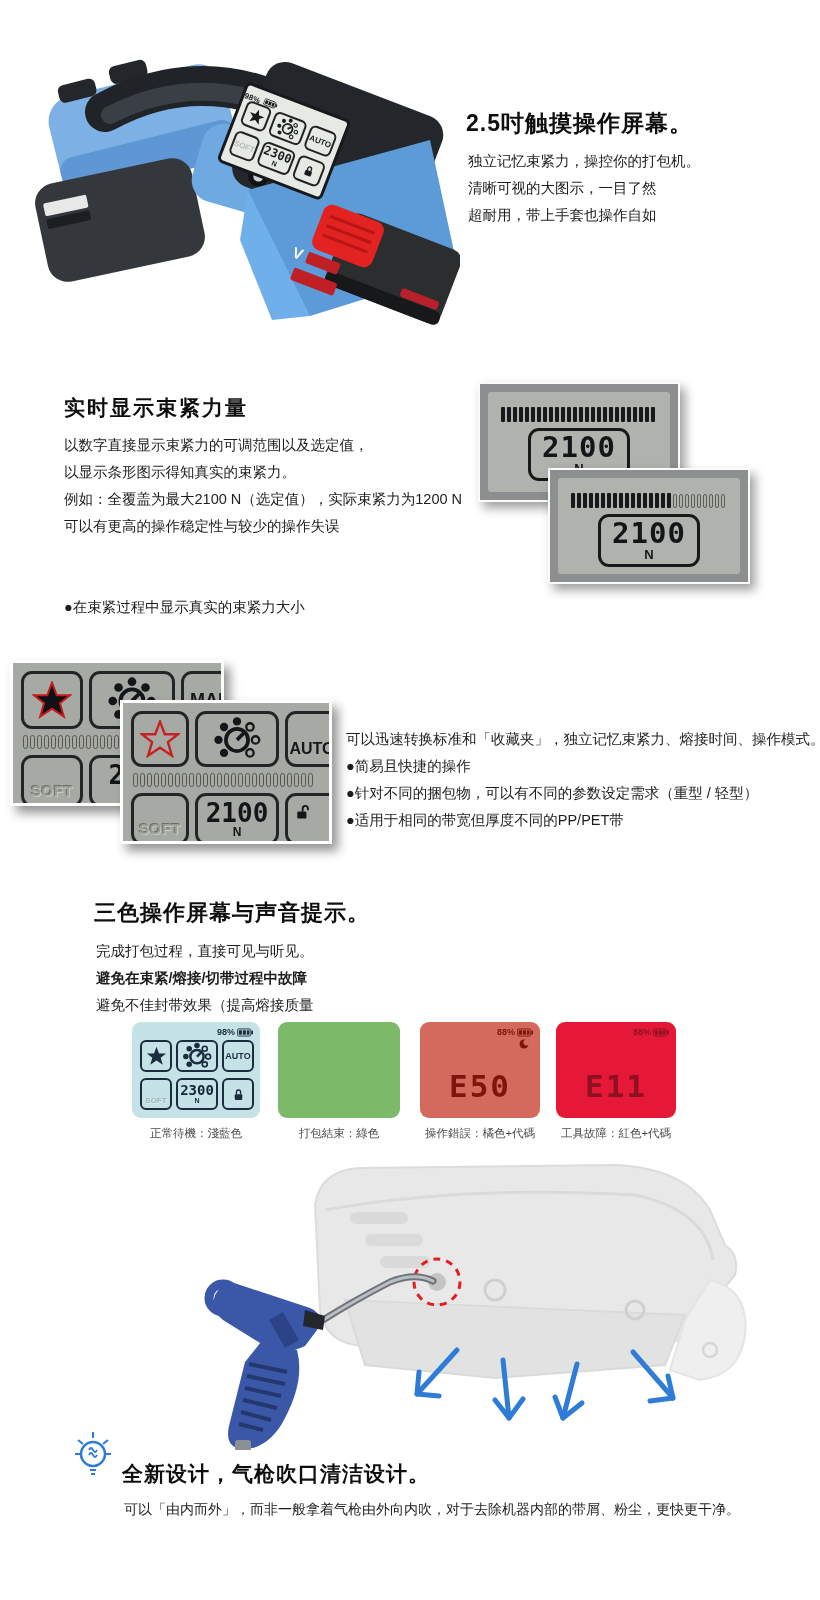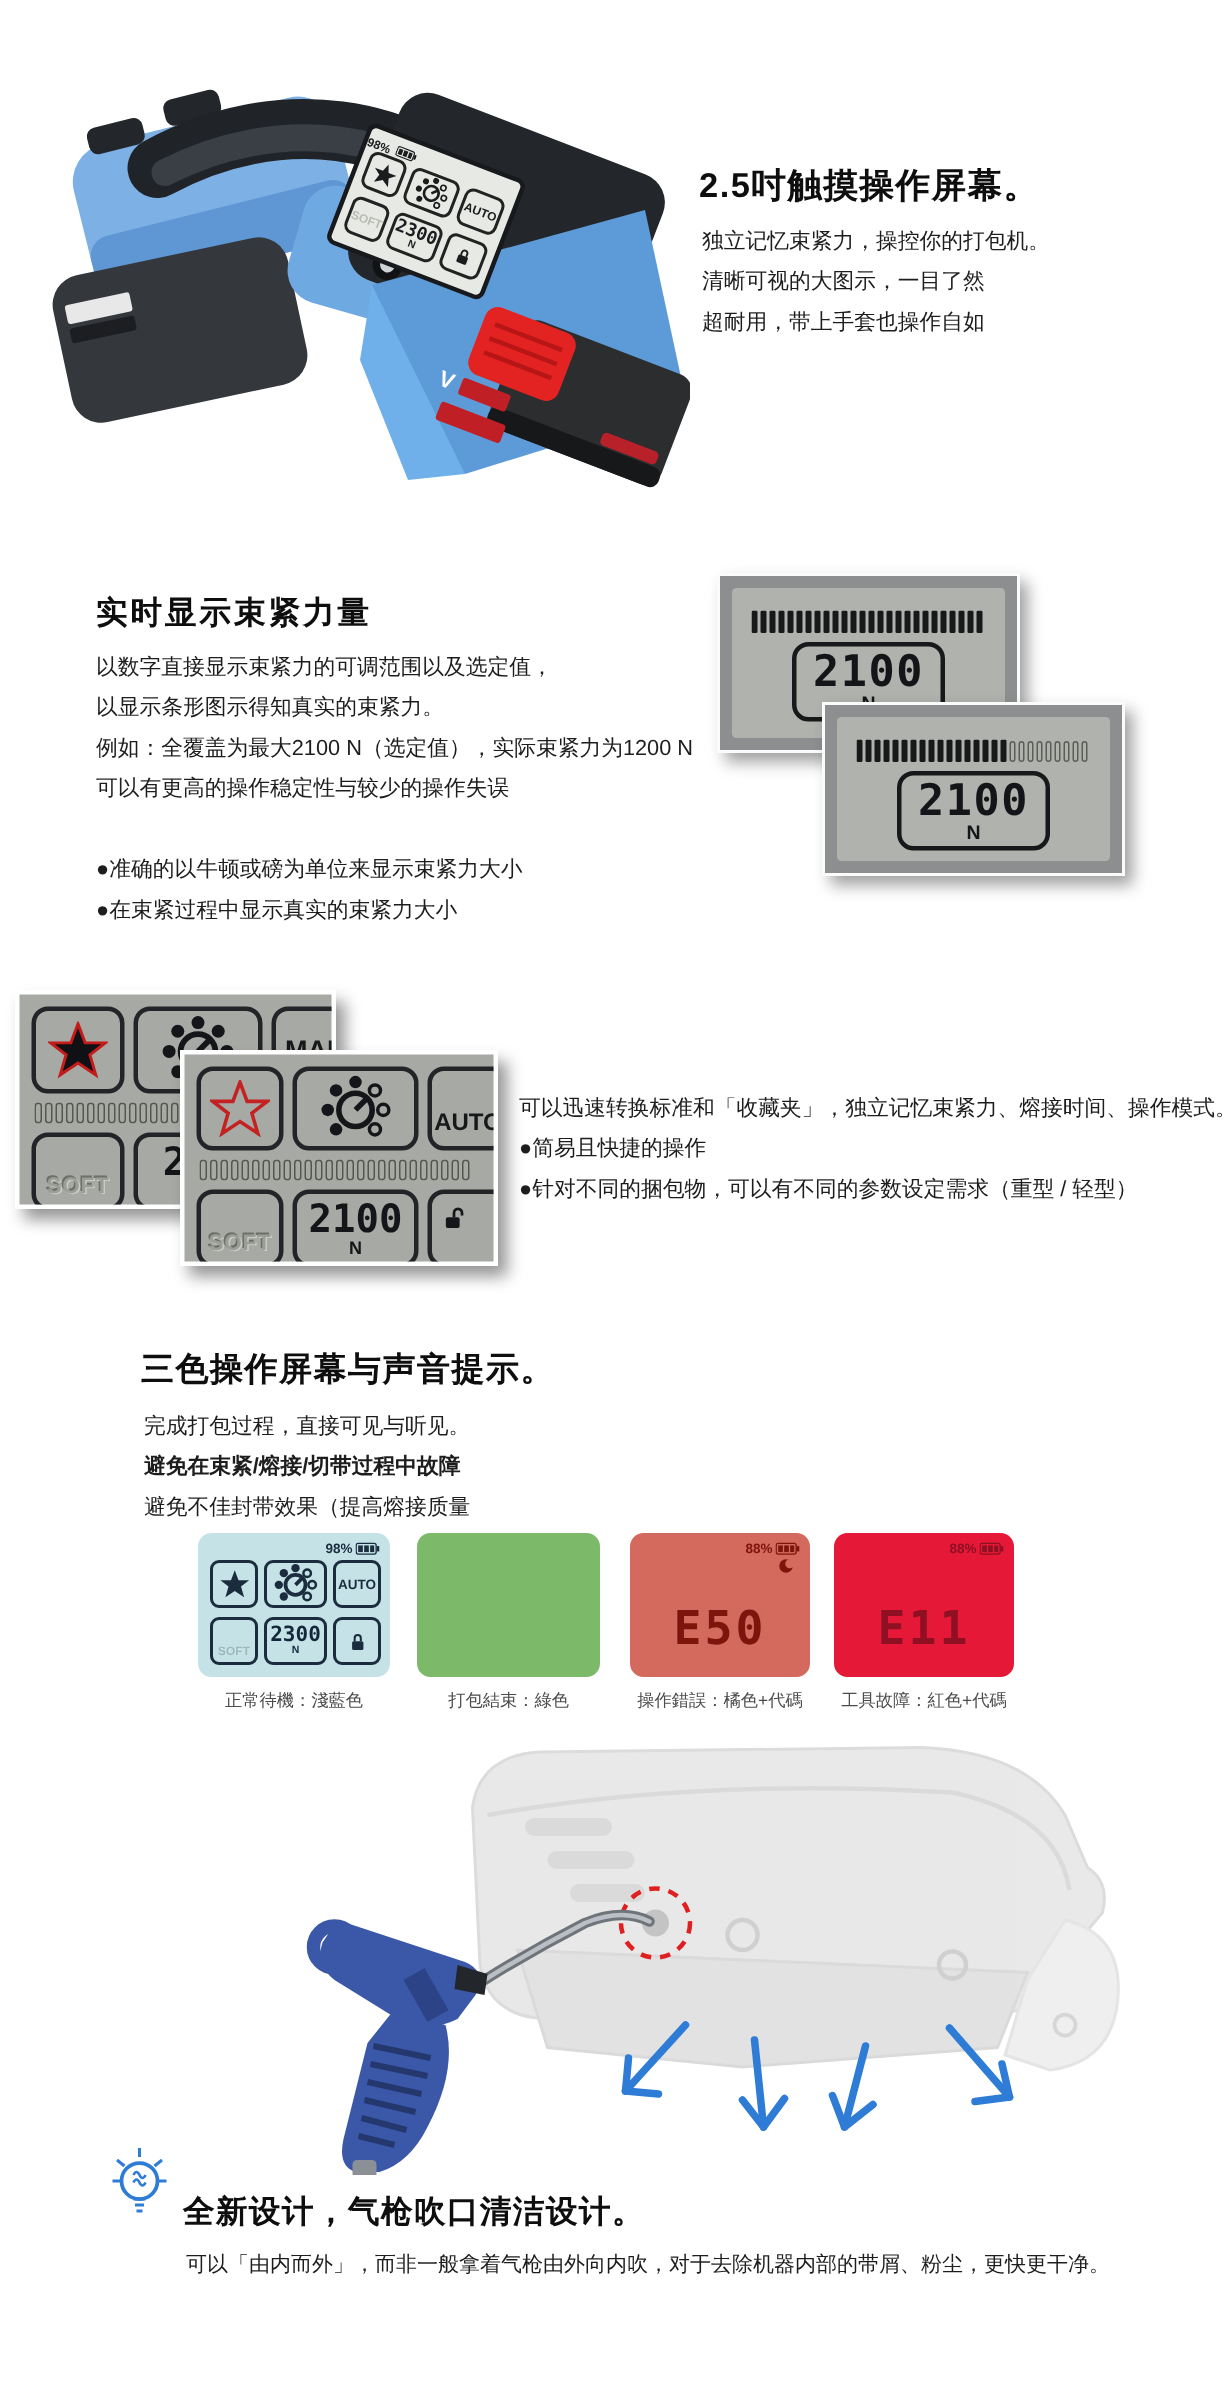--- a/index.html
+++ b/index.html
@@ -164,21 +164,20 @@
   <div class="abs hd" style="left:466px;top:108px;font-size:23px;">2.5吋触摸操作屏幕。</div>
   <div class="abs bl" style="left:468px;top:148px;">独立记忆束紧力，操控你的打包机。</div>
   <div class="abs bl" style="left:468px;top:175px;">清晰可视的大图示，一目了然</div>
   <div class="abs bl" style="left:468px;top:202px;">超耐用，带上手套也操作自如</div>
 
   <div class="abs hd" style="left:64px;top:394px;font-size:21px;letter-spacing:2px;">实时显示束紧力量</div>
   <div class="abs bl" style="left:64px;top:432px;">以数字直接显示束紧力的可调范围以及选定值，</div>
   <div class="abs bl" style="left:64px;top:459px;">以显示条形图示得知真实的束紧力。</div>
   <div class="abs bl" style="left:64px;top:486px;">例如：全覆盖为最大2100 N（选定值），实际束紧力为1200 N</div>
   <div class="abs bl" style="left:64px;top:513px;">可以有更高的操作稳定性与较少的操作失误</div>
-  <div class="abs bl" style="left:64px;top:567px;">●准确的以牛顿或磅为单位来显示束紧力大小</div>
   <div class="abs bl" style="left:64px;top:594px;">●在束紧过程中显示真实的束紧力大小</div>
 
   <div class="lcd-panel force" style="left:478px;top:382px;width:198px;height:116px;z-index:1;">
     <div class="lcd-screen">
       <div class="force-bars">
           <span class="bar fill"></span>
           <span class="bar fill"></span>
           <span class="bar fill"></span>
           <span class="bar fill"></span>
           <span class="bar fill"></span>
@@ -371,20 +370,21 @@
       <svg width="15" height="17" viewBox="0 0 18 20">
           <rect x="1.5" y="10" width="11" height="8.5" rx="1.5" fill="#15161a"></rect>
           <path d="M8 10 V6.5 a3.2 3.2 0 0 1 6.4 0 V8.5" fill="none" stroke="#15161a" stroke-width="2.2"></path>
         </svg>
     </div>
   </div>
 
   <div class="abs bl" style="left:346px;top:726px;">可以迅速转换标准和「收藏夹」，独立记忆束紧力、熔接时间、操作模式。</div>
   <div class="abs bl" style="left:346px;top:753px;">●简易且快捷的操作</div>
   <div class="abs bl" style="left:346px;top:780px;">●针对不同的捆包物，可以有不同的参数设定需求（重型 / 轻型）</div>
+  <div class="abs bl" style="left:346px;top:807px;">●适用于相同的带宽但厚度不同的PP/PET带</div>
 
   <div class="abs hd" style="left:94px;top:898px;font-size:22px;">三色操作屏幕与声音提示。</div>
   <div class="abs bl" style="left:96px;top:938px;">完成打包过程，直接可见与听见。</div>
   <div class="abs bl" style="left:96px;top:965px;font-weight:bold;">避免在束紧/熔接/切带过程中故障</div>
   <div class="abs bl" style="left:96px;top:992px;">避免不佳封带效果（提高熔接质量</div>
 
   <div class="tri" style="left:132px;top:1022px;width:128px;height:96px;background:#c5e2e6;">
     <div class="batt-row">
       <span class="batt-pct" style="color:#1a2c3e;">98%</span>
       <svg width="16" height="9" viewBox="0 0 18 9">

